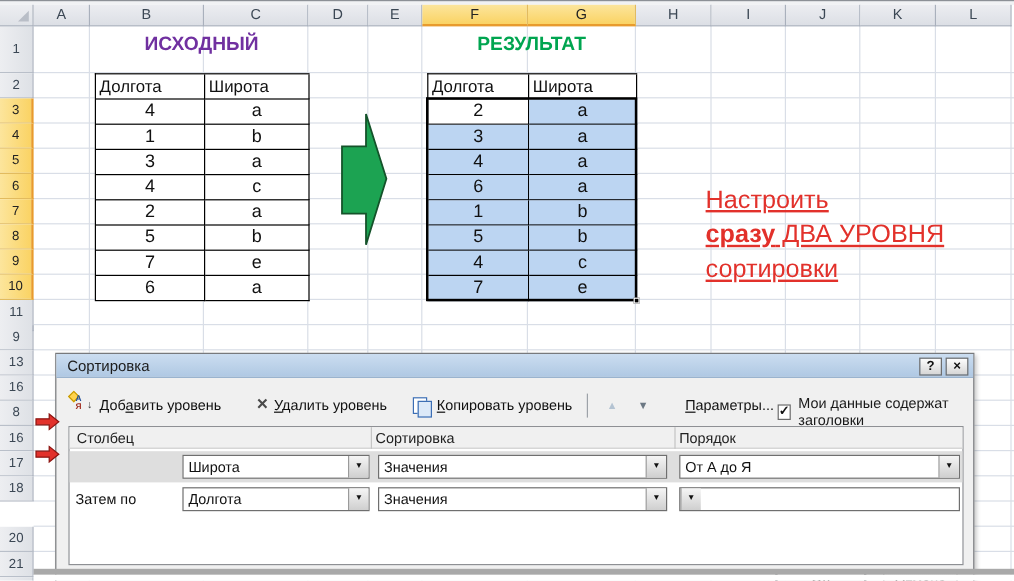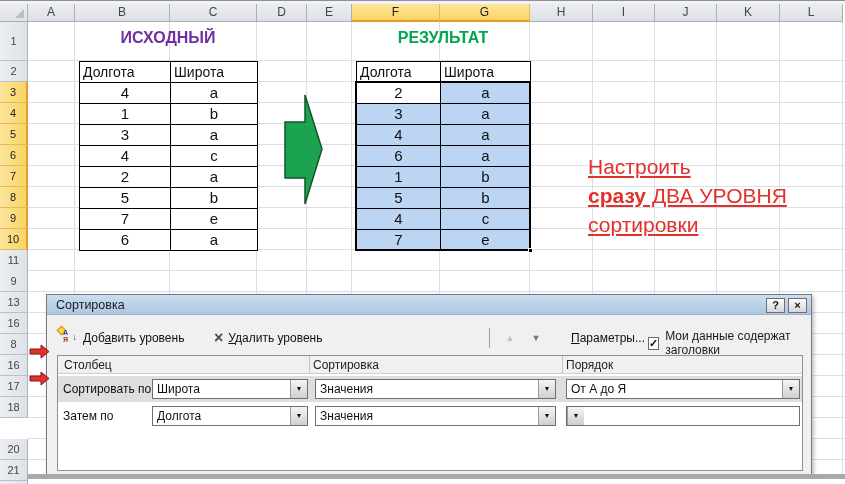--- a/index.html
+++ b/index.html
@@ -299,20 +299,24 @@
           <span class="lA">А</span>
           <span class="lZ">Я</span>
           <span class="dn">↓</span>
         </span>
         <span><span>Доб</span><span class="key">а</span><span>вить уровень</span></span>
       </div>
       <div class="tb-btn" style="left:167px">
         <span class="icon-x">×</span>
         <span><span></span><span class="key">У</span><span>далить уровень</span></span>
       </div>
+      <div class="tb-btn" style="left:297px">
+        <span class="icon-copy"></span>
+        <span><span></span><span class="key">К</span><span>опировать уровень</span></span>
+      </div>
       <div class="tb-sep" style="left:442px"></div>
       <div class="arrow-btn up" style="left:452px"><span>▲</span></div>
       <div class="arrow-btn down" style="left:478px"><span>▼</span></div>
       <div class="tb-btn opt" style="left:524px">
         <span><span></span><span class="key">П</span><span>араметры...</span></span>
       </div>
       <div class="cb-wrap" style="left:601px">
         <span class="checkbox"><span>✓</span></span>
         <span class="cb-label"><span>Мои данные содержат </span><span class="key">з</span><span>аголовки</span></span>
       </div>
@@ -321,21 +325,20 @@
     <div class="level-list">
       <div class="list-head">
         <span class="lh" style="left:6px">Столбец</span>
         <span class="lh" style="left:255px">Сортировка</span>
         <span class="lh" style="left:508px">Порядок</span>
         <span class="div1"></span>
         <span class="div2"></span>
       </div>
 
       <div class="level-row sel" style="top:20px">
-        <span class="lbl">Сортировать по</span>
         <div class="combo c1">
           <span class="val">Широта</span>
           <span class="btn"><span>▼</span></span>
         </div>
         <div class="combo c2">
           <span class="val">Значения</span>
           <span class="btn"><span>▼</span></span>
         </div>
         <div class="combo c3">
           <span class="val">От А до Я</span>

